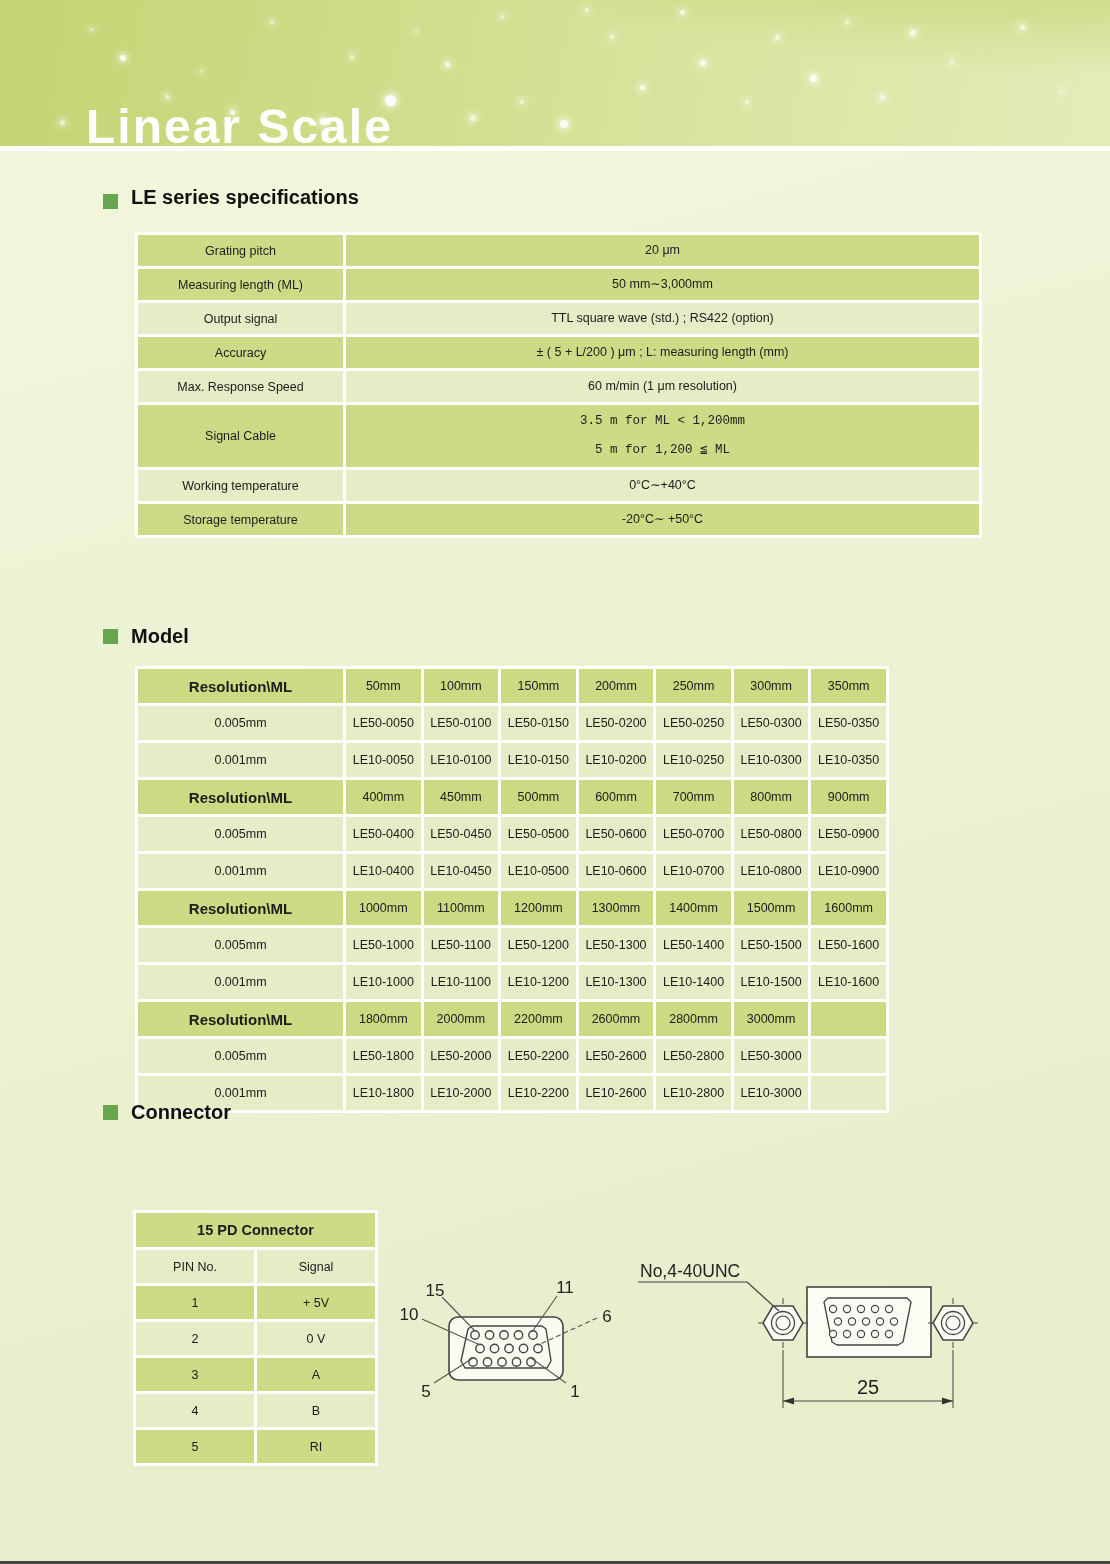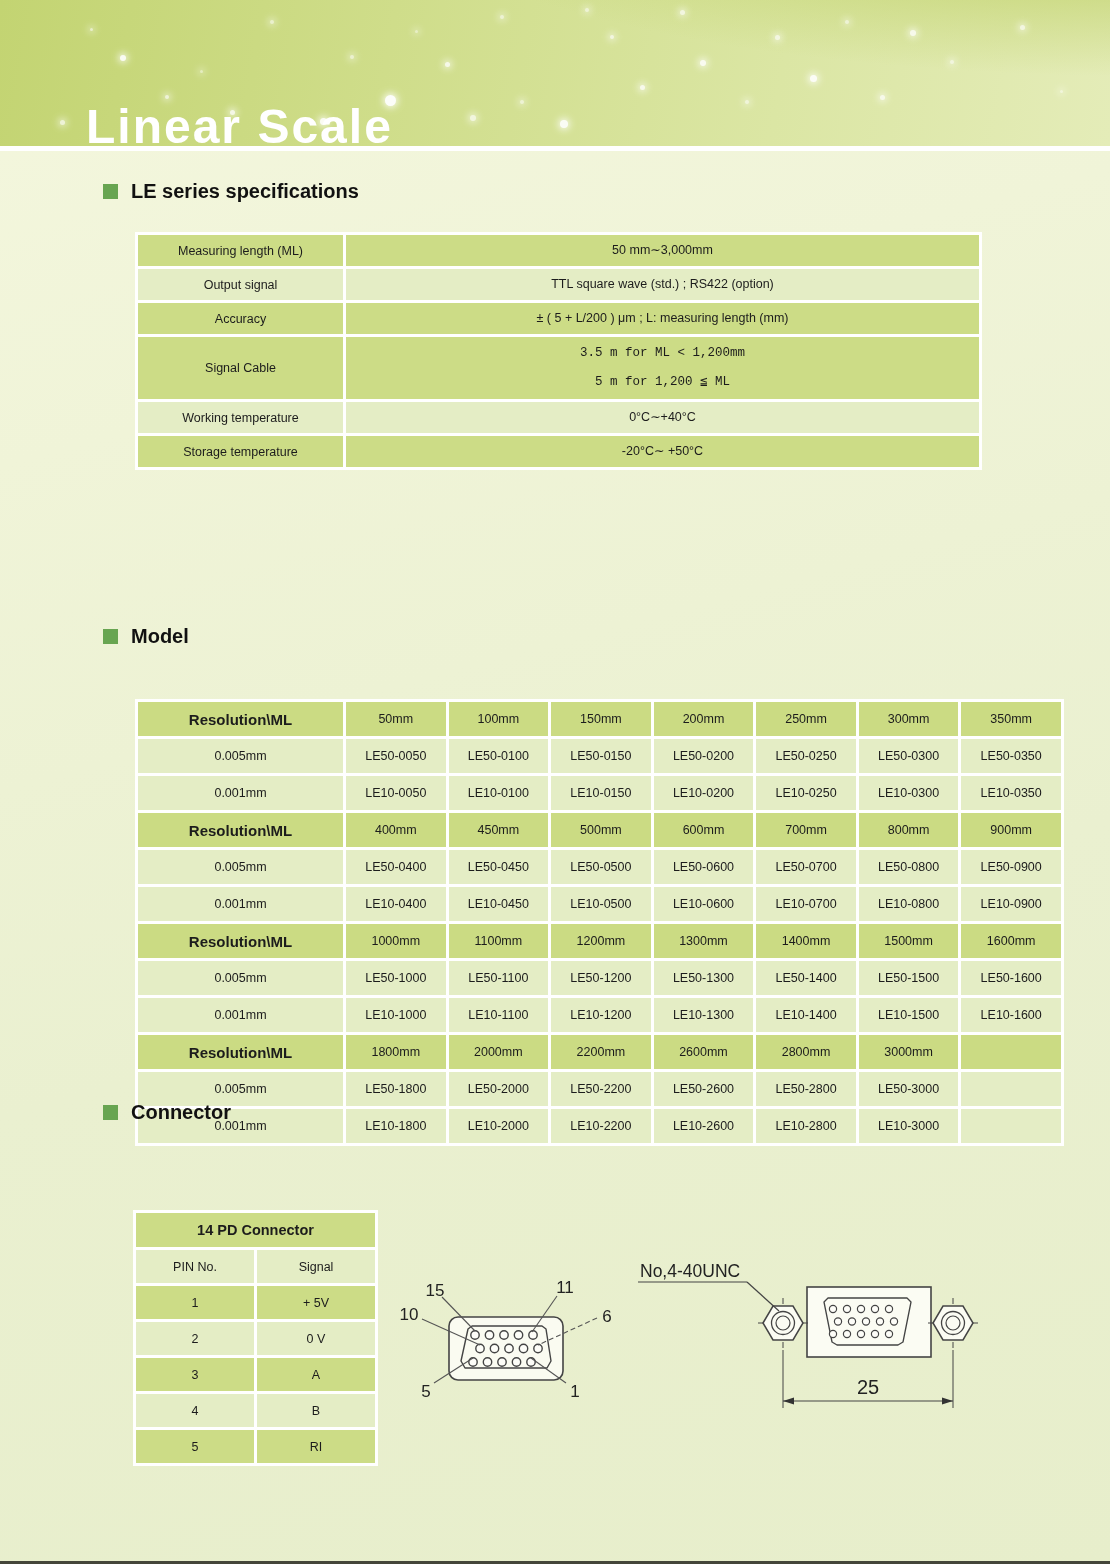--- a/index.html
+++ b/index.html
@@ -16,34 +16,34 @@
       linear-gradient(100deg,#c3d472 0%,#cfdd8a 35%,#dbe6a4 70%,#e4ecb8 100%);
     overflow:hidden;}
   .banner .title{position:absolute;left:86px;bottom:-8px;margin:0;
     font-size:48px;font-weight:bold;color:#ffffff;letter-spacing:2px;}
   .sparkle{position:absolute;border-radius:50%;background:#ffffff;
     box-shadow:0 0 7px 2px rgba(255,255,255,0.85);}
   
   .heading{position:absolute;left:103px;display:flex;align-items:center;}
   .heading .bullet{width:15px;height:15px;background:#68a551;margin-right:13px;flex:none;}
   .heading h2{margin:0;font-size:20px;font-weight:bold;color:#111;}
-  #h-spec{top:180px;} #h-model{top:625px;} #h-conn{top:1101px;}
+  #h-spec{top:186px;align-items:flex-end;} #h-model{top:625px;} #h-conn{top:1101px;}
   
   table{border-collapse:separate;border-spacing:3px;background:#ffffff;position:absolute;}
   td{text-align:center;vertical-align:middle;font-size:12.5px;padding:0 6px;}
   .dark{background:#ccdc86;} .light{background:#e4edc5;}
   
   #spec-table{top:232px;left:135px;width:847px;table-layout:fixed;}
   #spec-table td{height:31px;}
   #spec-table td.tall{height:62px;}
   #spec-table col.c-label{width:205px;}
   #spec-table .vline{line-height:1.5;}
   #spec-table td.tall .vline{line-height:2.3;font-family:Liberation Mono, monospace;}
   
-  #model-table{top:699px;left:135px;width:929px;table-layout:fixed;}
+  #model-table{top:666px;left:135px;width:754px;table-layout:fixed;}
   #model-table td{height:34px;padding:0 2px;}
   #model-table col.c0{width:205px;}
   .mhead{background:#cbdb83;}
   .mhead.mlabel{font-weight:bold;font-size:15px;}
   .mdata{background:#e4edc5;}
   
   #conn-table{top:1210px;left:133px;width:245px;table-layout:fixed;}
   #conn-table td{height:33px;}
   #conn-table td.ctitle{height:34px;font-weight:bold;font-size:14.5px;background:#ccdc86;}
   
@@ -97,35 +97,47 @@
     <h2>LE series specifications</h2>
   </div>
 
   <table id="spec-table">
     <colgroup>
         <col class="c-label">
         <col>
       </colgroup>
     <tbody id="spec-body">
         <tr>
+          <td class="label dark">Grating pitch</td>
+          <td class="value dark">
+            <div class="vline">20 μm</div>
+          </td>
+        </tr>
+        <tr>
           <td class="label dark">Measuring length (ML)</td>
           <td class="value dark">
             <div class="vline">50 mm∼3,000mm</div>
           </td>
         </tr>
         <tr>
           <td class="label light">Output signal</td>
           <td class="value light">
             <div class="vline">TTL square wave (std.)  ;   RS422  (option)</div>
           </td>
         </tr>
         <tr>
           <td class="label dark">Accuracy</td>
           <td class="value dark">
             <div class="vline">± ( 5 + L/200 ) μm ;   L: measuring length (mm)</div>
+          </td>
+        </tr>
+        <tr>
+          <td class="label light">Max. Response Speed</td>
+          <td class="value light">
+            <div class="vline">60 m/min  (1 μm resolution)</div>
           </td>
         </tr>
         <tr>
           <td class="label dark">Signal Cable</td>
           <td class="value dark tall">
             <div class="vline">3.5 m for ML  &lt;  1,200mm</div>
             <div class="vline">5 m for 1,200 ≦  ML</div>
           </td>
         </tr>
         <tr>
@@ -284,21 +296,21 @@
   </table>
 
   <div class="heading" id="h-conn">
     <span class="bullet"></span>
     <h2>Connector</h2>
   </div>
 
   <table id="conn-table">
     <tbody id="conn-body">
         <tr>
-          <td class="ctitle" colspan="2">14 PD Connector</td>
+          <td class="ctitle" colspan="2">15 PD Connector</td>
         </tr>
         <tr>
           <td class="light">PIN No.</td>
           <td class="light">Signal</td>
         </tr>
         <tr>
           <td class="dark">1</td>
           <td class="dark">+ 5V</td>
         </tr>
         <tr>

